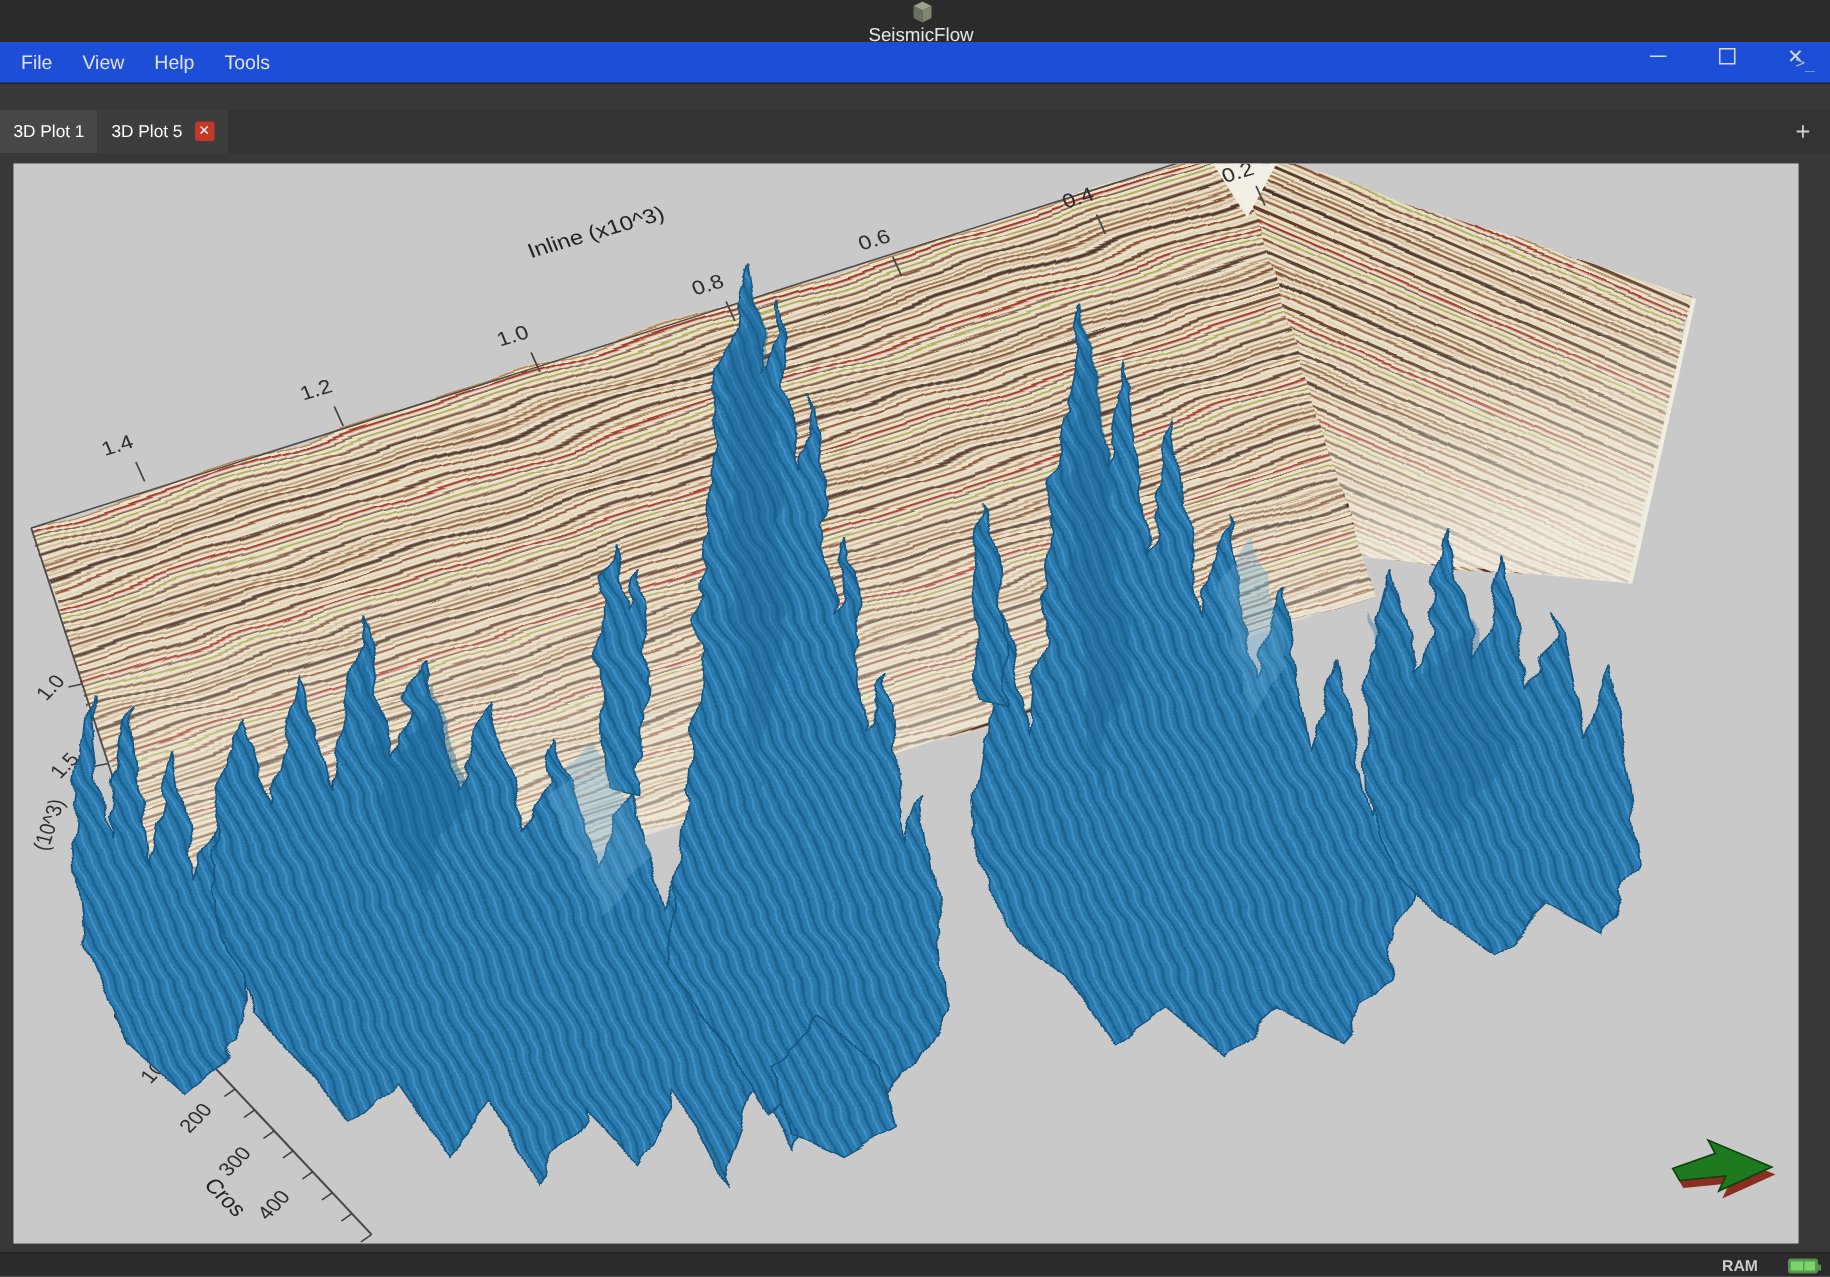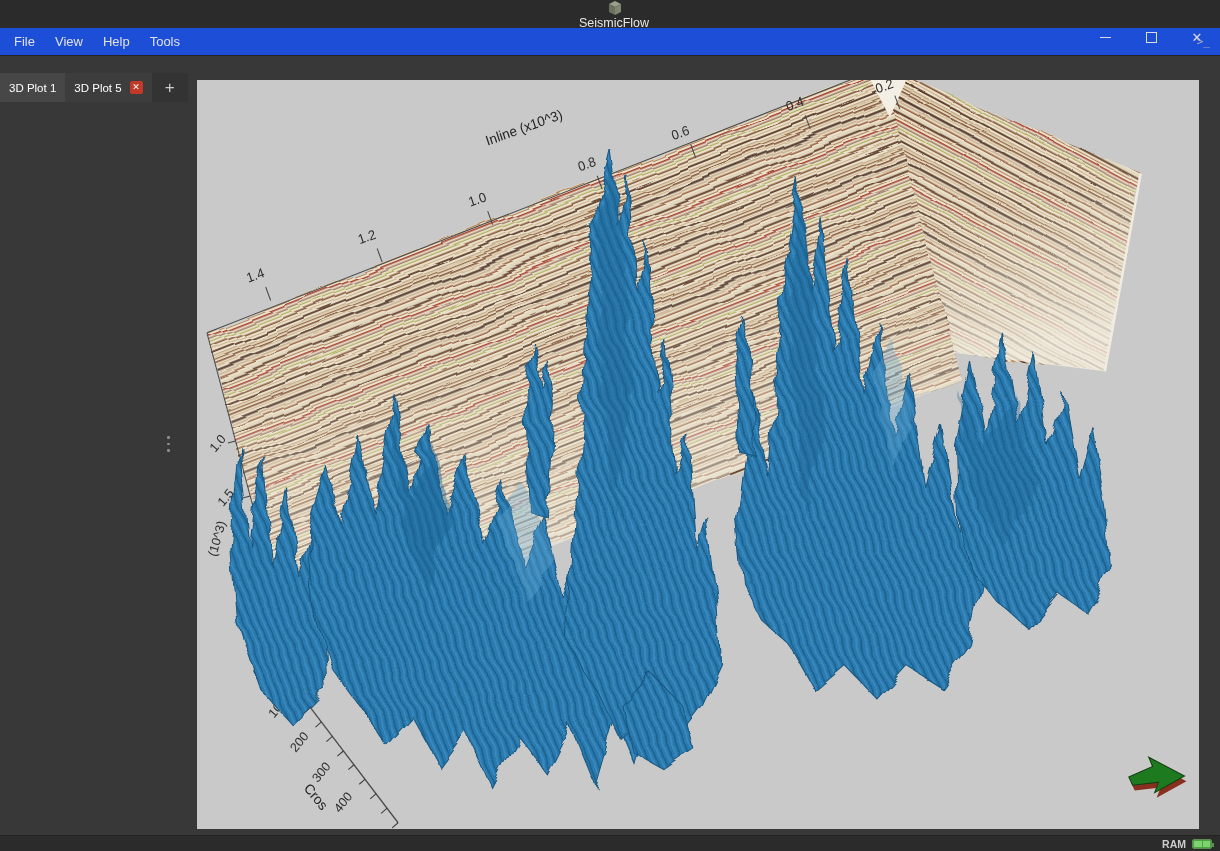--- a/index.html
+++ b/index.html
@@ -27,35 +27,35 @@
   .data-panel { width:148px; margin-left:10px; height:176px; border:1px solid #5a5a5a; background:#3e3e3e; box-sizing:border-box; }
   .data-panel-header { height:18px; line-height:18px; background:#464646; border-bottom:1px solid #5a5a5a; color:#e0e0e0; font-size:11.5px; padding-left:5px; }
   .tree-row { height:17px; line-height:17px; font-size:11.5px; color:#e0e0e0; display:flex; align-items:center; }
   .tree-expander { width:16px; text-align:center; font-size:8px; color:#c8c8c8; }
   .tree-row.selected { background:#565656; justify-content:center; }
   .side-buttons { margin-top:20px; }
   .side-btn { width:148px; height:21px; margin:0 0 9px 10px; background:#4a4a4a; border:1px solid #646464; border-radius:2px; color:#e9e9e9; font-size:12px; display:flex; align-items:center; justify-content:center; box-sizing:border-box; cursor:default; }
   .splitter-dots { position:absolute; left:167px; top:380px; display:flex; flex-direction:column; gap:4px; }
   .splitter-dots i { width:2.5px; height:2.5px; border-radius:50%; background:#8f8f8f; }
   
-  .main { flex:1; display:flex; flex-direction:row; padding-top:17px; box-sizing:border-box; }
+  .main { flex:1; display:flex; flex-direction:column; padding-top:17px; box-sizing:border-box; }
   .tabbar { height:29px; flex:none; background:#333333; display:flex; align-items:stretch; }
   .tab { display:flex; align-items:center; padding:0 9px; font-size:11.5px; color:#ffffff; cursor:default; }
   .tab-inactive { background:#474747; }
   .tab-active { background:#3d3d3d; }
   .tab-close { width:13px; height:13px; background:#c2392a; border-radius:2px; color:#ffffff; font-size:9px; line-height:13px; text-align:center; margin-left:8px; }
   .new-tab { margin-left:auto; align-self:center; color:#cccccc; font-size:17px; padding:0 13px; cursor:default; }
   .plot-area { margin:7px 21px 6px 9px; flex:1; background:#c9c9c9; position:relative; overflow:hidden; }
   .plot-area svg { position:absolute; inset:0; width:100%; height:100%; display:block; }
   
   .ax  { font-family:"Liberation Sans",sans-serif; font-size:13px; fill:#2d2d2d; text-anchor:middle; }
   .ax2 { font-family:"Liberation Sans",sans-serif; font-size:12.5px; fill:#2d2d2d; text-anchor:middle; }
   .axt { font-family:"Liberation Sans",sans-serif; font-size:13.5px; fill:#222222; text-anchor:middle; }
   
-  .statusbar { height:17px; background:#2b2b2b; border-top:1px solid #232323; display:flex; align-items:center; justify-content:flex-end; padding-right:8px; gap:6px; box-sizing:border-box; }
+  .statusbar { height:17px; background:#2b2b2b; border-top:1px solid #232323; display:flex; align-items:center; justify-content:flex-end; padding-right:8px; gap:20px; box-sizing:border-box; }
   .ram-label { color:#cccccc; font-size:10.5px; font-weight:bold; }
   .battery { width:20px; height:10px; border:1px solid #5d8b50; border-radius:2px; background:#49a543; position:relative; display:flex; align-items:center; padding:1px; box-sizing:border-box; gap:1px; }
   .battery i { flex:1; height:100%; background:#7fd36f; }
   .battery:after { content:""; position:absolute; right:-3px; top:2.5px; width:2px; height:4px; background:#5d8b50; }
 </style>
 </head>
 <body>
 
 <div class="titlebar">
   <span class="app-icon">

